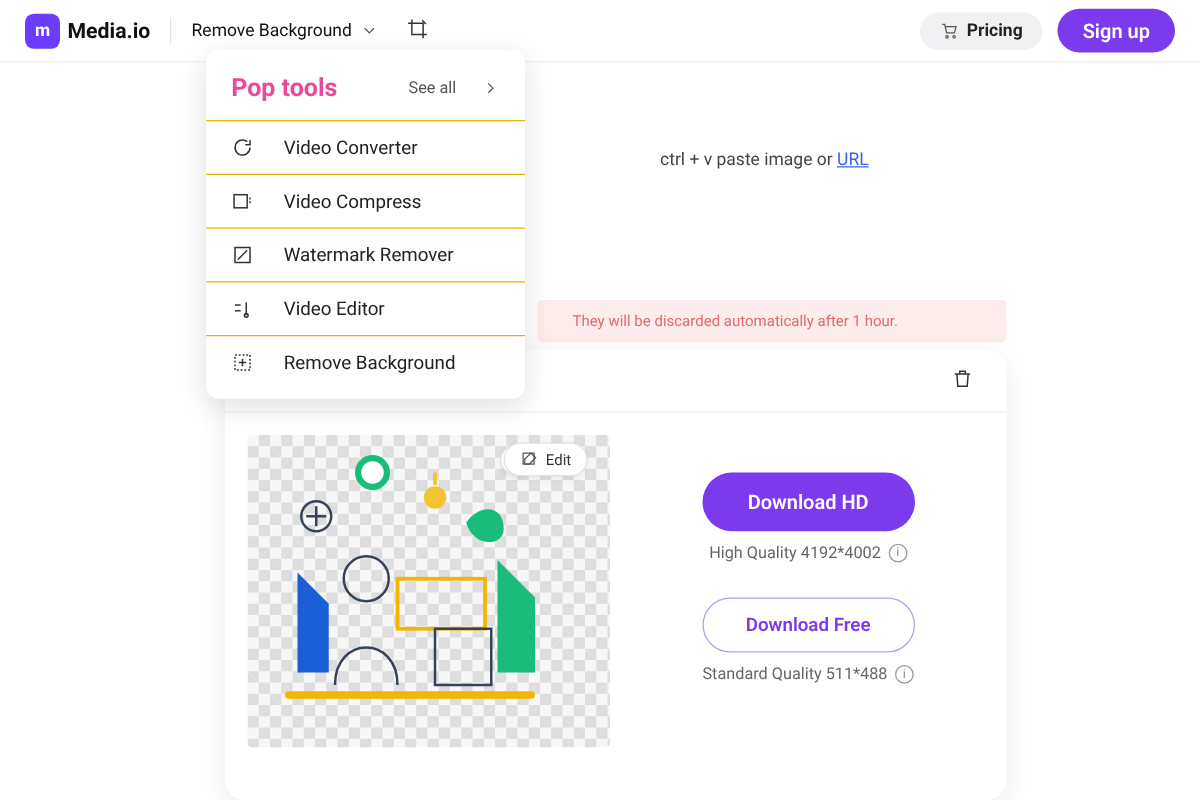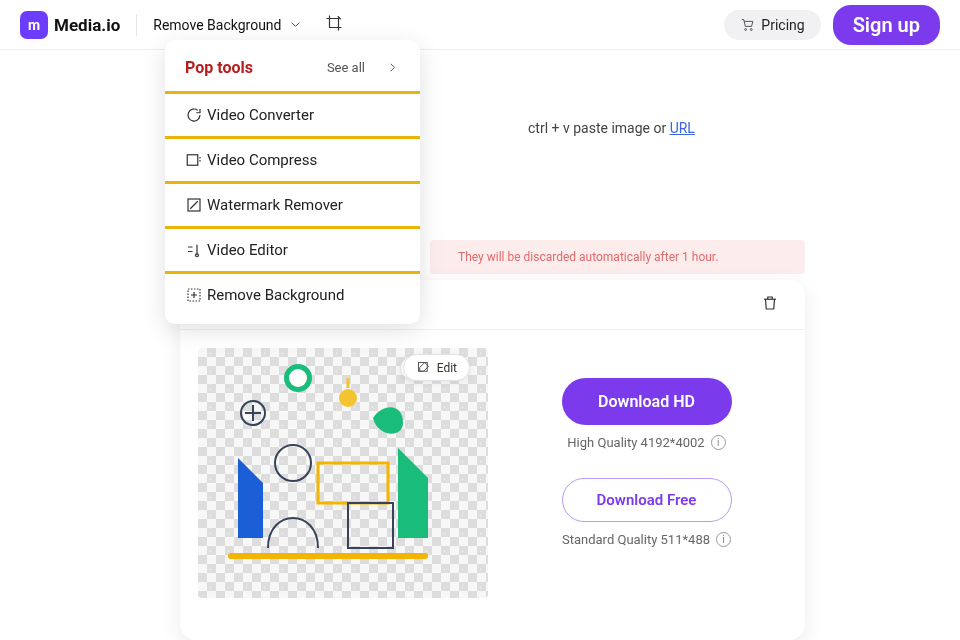--- a/index.html
+++ b/index.html
@@ -7,29 +7,29 @@
 
   
   .header { height: 50px; border-bottom: 1px solid #eee; display: flex; align-items: center; padding: 0 20px; position: relative; z-index: 20; background: #fff; }
   .logo { display: flex; align-items: center; gap: 6px; }
   .logo-mark { width: 28px; height: 28px; background: #6c3cff; border-radius: 7px; display: flex; align-items: center; justify-content: center; color:#fff; font-weight:700; font-size:14px; }
   .logo-text { font-weight: 700; font-size: 17px; color:#111; }
   .vsep { width:1px; height:22px; background:#e4e4e8; margin:0 16px; }
   .current-tool { display:flex; align-items:center; gap:6px; font-size:14px; color:#111; cursor:pointer; }
   .crop-btn { margin-left: 22px; color:#222; cursor:pointer; }
   .header-right { margin-left:auto; display:flex; align-items:center; gap:12px; }
-  .pricing-btn { background:#f1f1f4; border-radius:18px; padding:7px 16px; display:flex; align-items:center; gap:6px; font-size:14px; color:#222; cursor:pointer; }
-  .signup-btn { background:#7c3aed; color:#fff; border:none; border-radius:18px; padding:8px 20px; font-size:20px; font-weight:600; cursor:pointer; }
+  .pricing-btn { background:#f1f1f4; border-radius:18px; padding:7px 16px; display:flex; align-items:center; gap:6px; font-size:14px; color:#222; cursor:pointer;font-weight:bold; }
+  .signup-btn { background:#7c3aed; color:#fff; border:none; border-radius:18px; padding:8px 20px; font-size:16px; font-weight:600; cursor:pointer; }
 
   
   .dropdown { position:absolute; left:165px; top:40px; width:255px; background:#fff; border-radius:10px; box-shadow:0 6px 24px rgba(0,0,0,.12); z-index:30; padding-bottom:8px; }
   .drop-head { display:flex; align-items:center; justify-content:space-between; padding:18px 20px 14px 20px; }
-  .drop-title { font-weight:700; font-size:16px; color:#b91c1c; }
+  .drop-title { font-weight:700; font-size:20px; color:#ec4899; }
   .see-all { display:flex; align-items:center; gap:20px; font-size:13px; color:#555; cursor:pointer; }
-  .tool-item { display:flex; align-items:center; gap:4px; padding:12px 20px; font-size:15px; color:#222; border-top:3px solid #eab308; cursor:pointer; }
+  .tool-item { display:flex; align-items:center; gap:24px; padding:12px 20px; font-size:15px; color:#222; border-top:1px solid #eab308; cursor:pointer; }
   .tool-item:first-of-type { border-top:none; }
 
   
   .page { padding-top: 10px; position:relative; }
 
   
   .paste-hint { position:absolute; left:528px; top:70px; font-size:14px; color:#444; }
   .url-link { color:#3b63e6; text-decoration:underline; }
 
   

